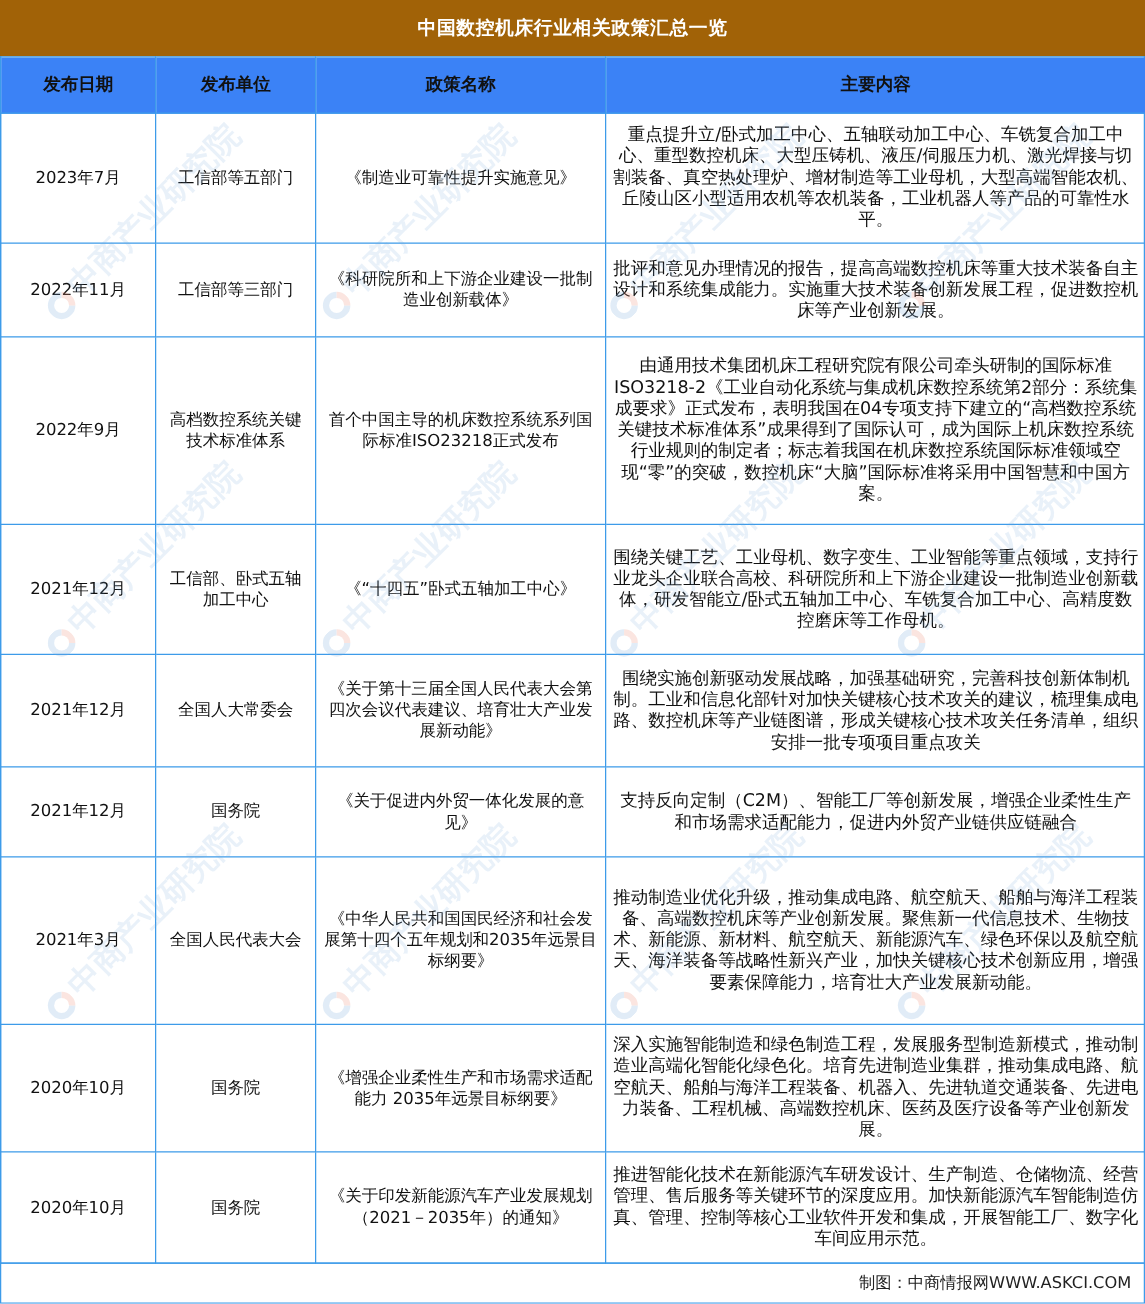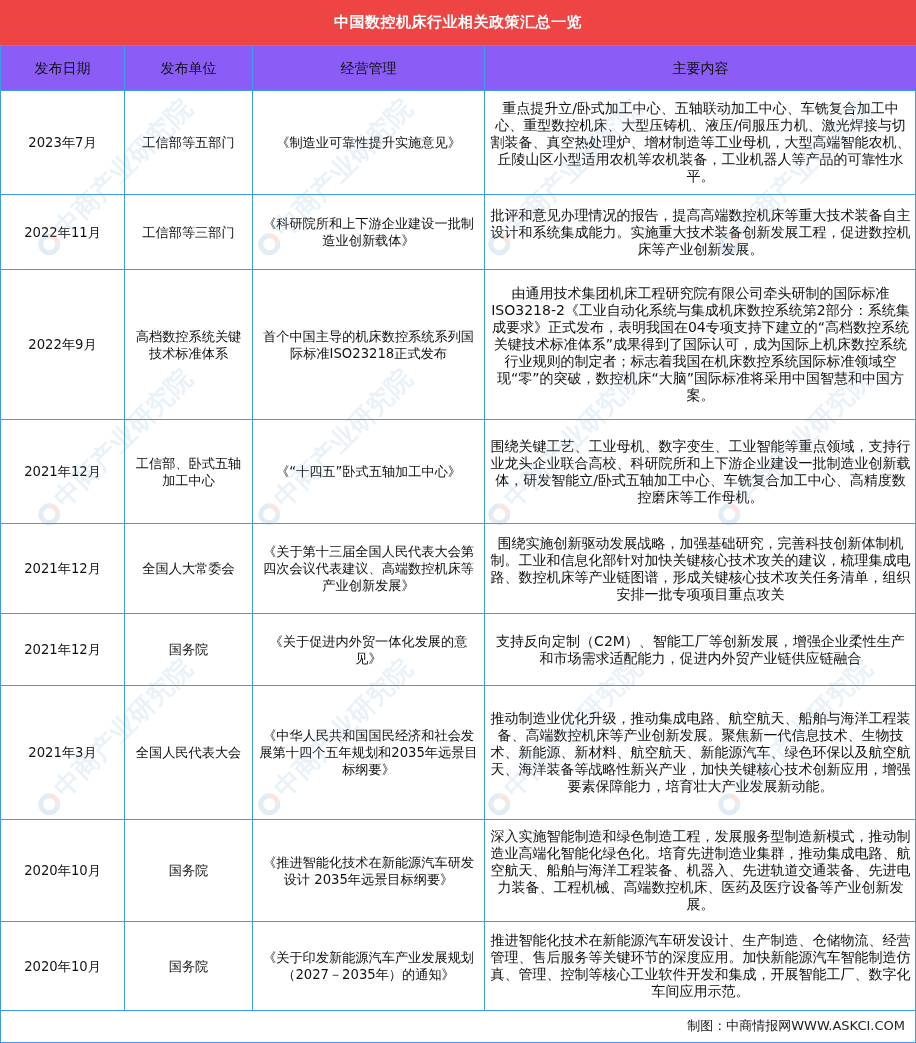--- a/index.html
+++ b/index.html
@@ -1,27 +1,27 @@
 <!DOCTYPE html>
 <html><head>
 <meta charset="utf-8">
 <style>
   html, body { margin: 0; padding: 0; background: #ffffff; }
   body { width: 916px; height: 1043px; position: relative; overflow: hidden;
          font-family: "DejaVu Sans", "Liberation Sans", sans-serif; color: #111; }
   .frame { position: absolute; left: 0; top: 0; width: 914px; height: 1041px;
            border: 1px solid #3d9be9; }
   .title-bar { position: absolute; left: 0; top: 0; width: 916px; height: 45px;
-               background: #ef4444; color: #ffffff; font-size: 15px; font-weight: bold;
+               background: #a16207; color: #ffffff; font-size: 15px; font-weight: bold;
                display: flex; align-items: center; justify-content: center; letter-spacing: 0.5px; }
   table.policy { position: absolute; left: 0; top: 45px; width: 916px; border-collapse: collapse;
                  table-layout: fixed; }
   table.policy th, table.policy td { border: 1px solid #3d9be9; text-align: center;
                  vertical-align: middle; padding: 0 6px; font-size: 13.2px; line-height: 17px; }
-  table.policy th { background: #8b5cf6; font-weight: normal; font-size: 14px; height: 44px; }
+  table.policy th { background: #3b82f6; font-weight: bold; font-size: 14px; height: 44px; }
   table.policy td.content { padding: 4px 5px; font-size: 14px; }
   .footer { position: absolute; left: 0; top: 1010px; width: 905px; height: 32px;
             display: flex; align-items: center; justify-content: flex-end; font-size: 13px; color: #222; }
   .footer-line { position: absolute; left: 0; top: 1010px; width: 916px; height: 1px; background: #3d9be9; }
   .watermark { position: absolute; color: rgba(120,170,220,0.16); font-size: 26px; font-weight: bold;
                transform: rotate(-45deg); pointer-events: none; white-space: nowrap; }
   .wm-logo { display: inline-block; width: 22px; height: 22px; border-radius: 50%;
              border: 5px solid rgba(120,170,220,0.22); border-right-color: rgba(240,150,130,0.25);
              vertical-align: middle; margin-right: 4px; box-sizing: border-box; }
 </style>
@@ -36,21 +36,21 @@
   <colgroup>
     <col style="width:124px">
     <col style="width:128px">
     <col style="width:232px">
     <col style="width:432px">
   </colgroup>
   <thead>
     <tr>
       <th>发布日期</th>
       <th>发布单位</th>
-      <th>经营管理</th>
+      <th>政策名称</th>
       <th>主要内容</th>
     </tr>
   </thead>
   <tbody>
     <tr style="height:104px">
       <td>2023年7月</td>
       <td>工信部等五部门</td>
       <td>《制造业可靠性提升实施意见》</td>
       <td class="content">重点提升立/卧式加工中心、五轴联动加工中心、车铣复合加工中心、重型数控机床、大型压铸机、液压/伺服压力机、激光焊接与切割装备、真空热处理炉、增材制造等工业母机，大型高端智能农机、丘陵山区小型适用农机等农机装备，工业机器人等产品的可靠性水平。</td>
     </tr>
@@ -68,45 +68,45 @@
     </tr>
     <tr style="height:104px">
       <td>2021年12月</td>
       <td>工信部、卧式五轴加工中心</td>
       <td>《“十四五”卧式五轴加工中心》</td>
       <td class="content">围绕关键工艺、工业母机、数字变生、工业智能等重点领域，支持行业龙头企业联合高校、科研院所和上下游企业建设一批制造业创新载体，研发智能立/卧式五轴加工中心、车铣复合加工中心、高精度数控磨床等工作母机。</td>
     </tr>
     <tr style="height:90px">
       <td>2021年12月</td>
       <td>全国人大常委会</td>
-      <td>《关于第十三届全国人民代表大会第四次会议代表建议、高端数控机床等产业创新发展》</td>
+      <td>《关于第十三届全国人民代表大会第四次会议代表建议、培育壮大产业发展新动能》</td>
       <td class="content">围绕实施创新驱动发展战略，加强基础研究，完善科技创新体制机制。工业和信息化部针对加快关键核心技术攻关的建议，梳理集成电路、数控机床等产业链图谱，形成关键核心技术攻关任务清单，组织安排一批专项项目重点攻关</td>
     </tr>
     <tr style="height:72px">
       <td>2021年12月</td>
       <td>国务院</td>
       <td>《关于促进内外贸一体化发展的意见》</td>
       <td class="content">支持反向定制（C2M）、智能工厂等创新发展，增强企业柔性生产和市场需求适配能力，促进内外贸产业链供应链融合</td>
     </tr>
     <tr style="height:134px">
       <td>2021年3月</td>
       <td>全国人民代表大会</td>
       <td>《中华人民共和国国民经济和社会发展第十四个五年规划和2035年远景目标纲要》</td>
       <td class="content">推动制造业优化升级，推动集成电路、航空航天、船舶与海洋工程装备、高端数控机床等产业创新发展。聚焦新一代信息技术、生物技术、新能源、新材料、航空航天、新能源汽车、绿色环保以及航空航天、海洋装备等战略性新兴产业，加快关键核心技术创新应用，增强要素保障能力，培育壮大产业发展新动能。</td>
     </tr>
     <tr style="height:102px">
       <td>2020年10月</td>
       <td>国务院</td>
-      <td>《推进智能化技术在新能源汽车研发设计 2035年远景目标纲要》</td>
+      <td>《增强企业柔性生产和市场需求适配能力 2035年远景目标纲要》</td>
       <td class="content">深入实施智能制造和绿色制造工程，发展服务型制造新模式，推动制造业高端化智能化绿色化。培育先进制造业集群，推动集成电路、航空航天、船舶与海洋工程装备、机器入、先进轨道交通装备、先进电力装备、工程机械、高端数控机床、医药及医疗设备等产业创新发展。</td>
     </tr>
     <tr style="height:89px">
       <td>2020年10月</td>
       <td>国务院</td>
-      <td>《关于印发新能源汽车产业发展规划（2027－2035年）的通知》</td>
+      <td>《关于印发新能源汽车产业发展规划（2021－2035年）的通知》</td>
       <td class="content">推进智能化技术在新能源汽车研发设计、生产制造、仓储物流、经营管理、售后服务等关键环节的深度应用。加快新能源汽车智能制造仿真、管理、控制等核心工业软件开发和集成，开展智能工厂、数字化车间应用示范。</td>
     </tr>
   </tbody>
 </table>
 
 <div class="footer-line"></div>
 <div class="footer">制图：中商情报网WWW.ASKCI.COM</div>
 
 <div class="watermark" style="left:10px;top:160px;"><span class="wm-logo"></span><span>中商产业研究院</span></div>
 <div class="watermark" style="left:230px;top:160px;"><span class="wm-logo"></span><span>中商产业研究院</span></div>

